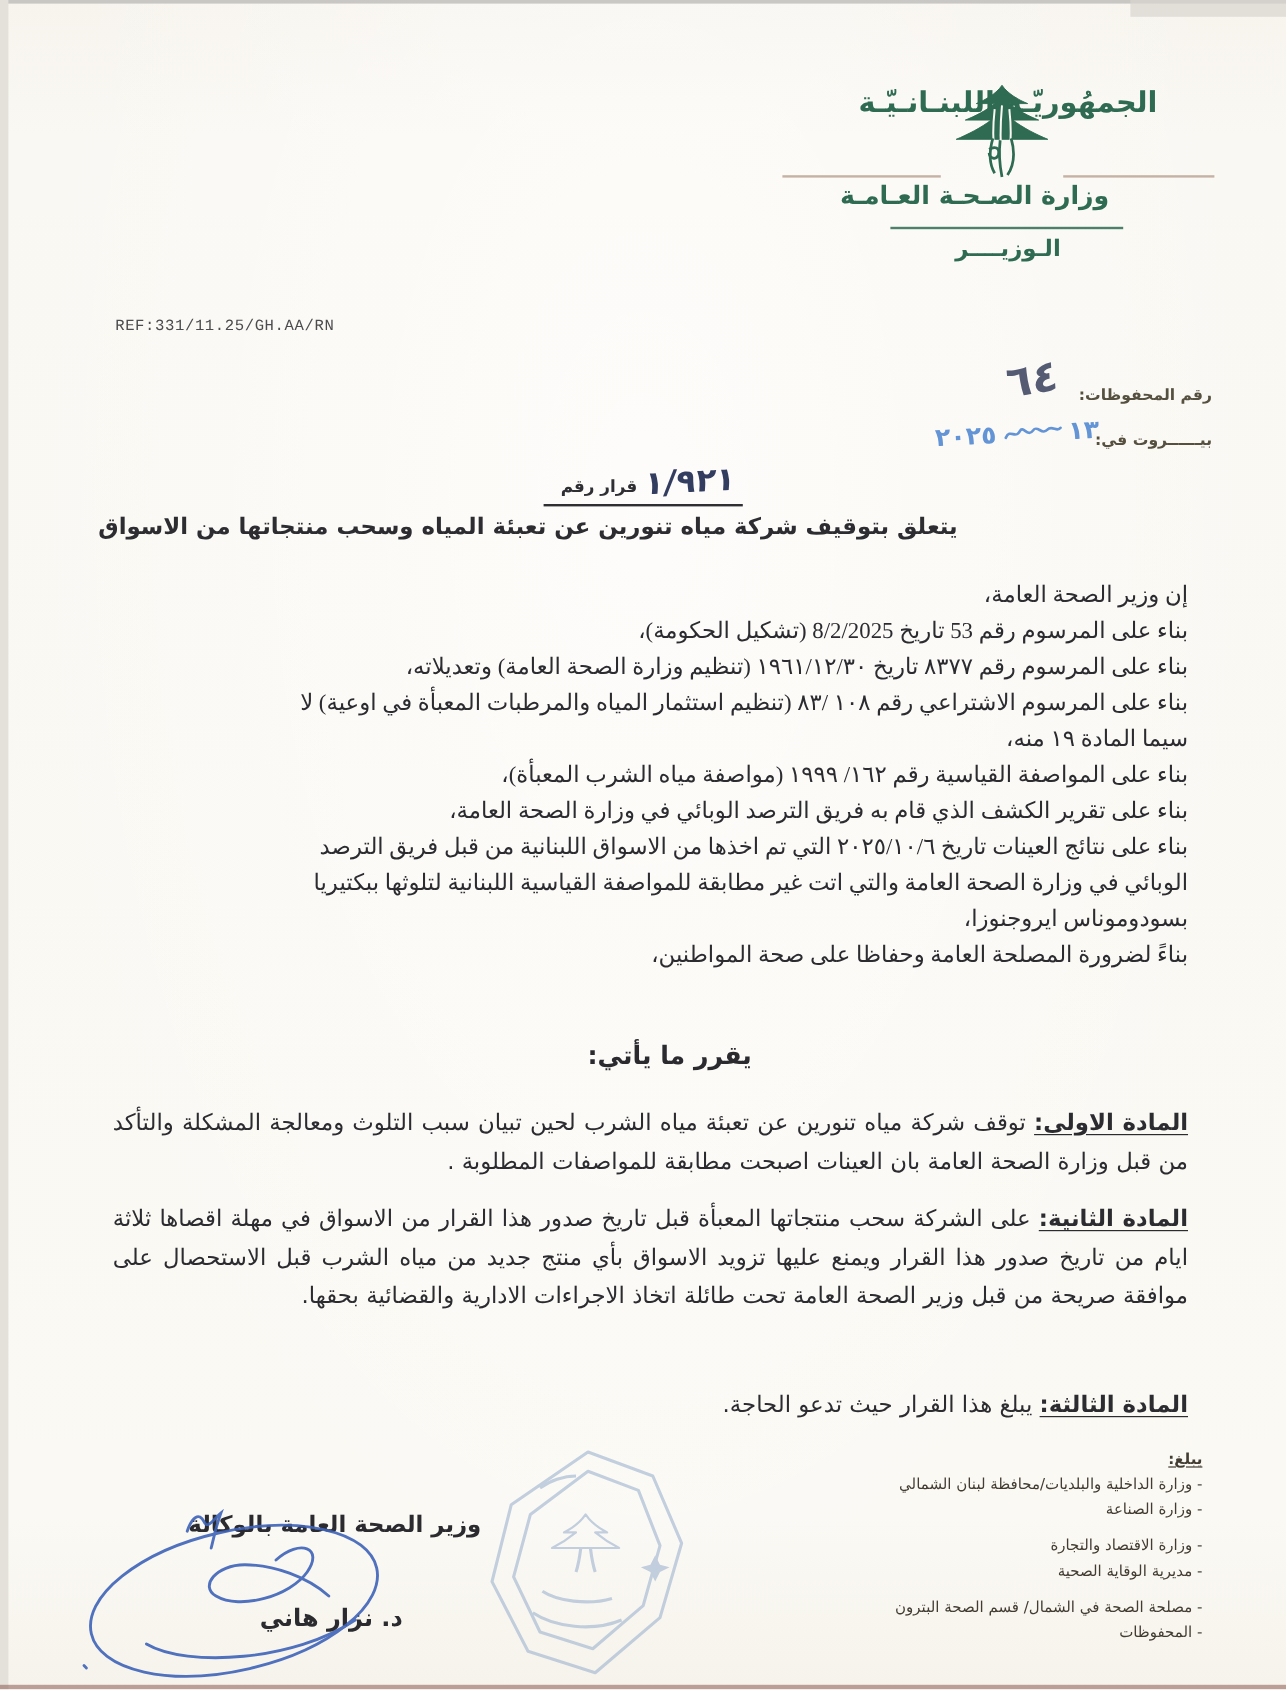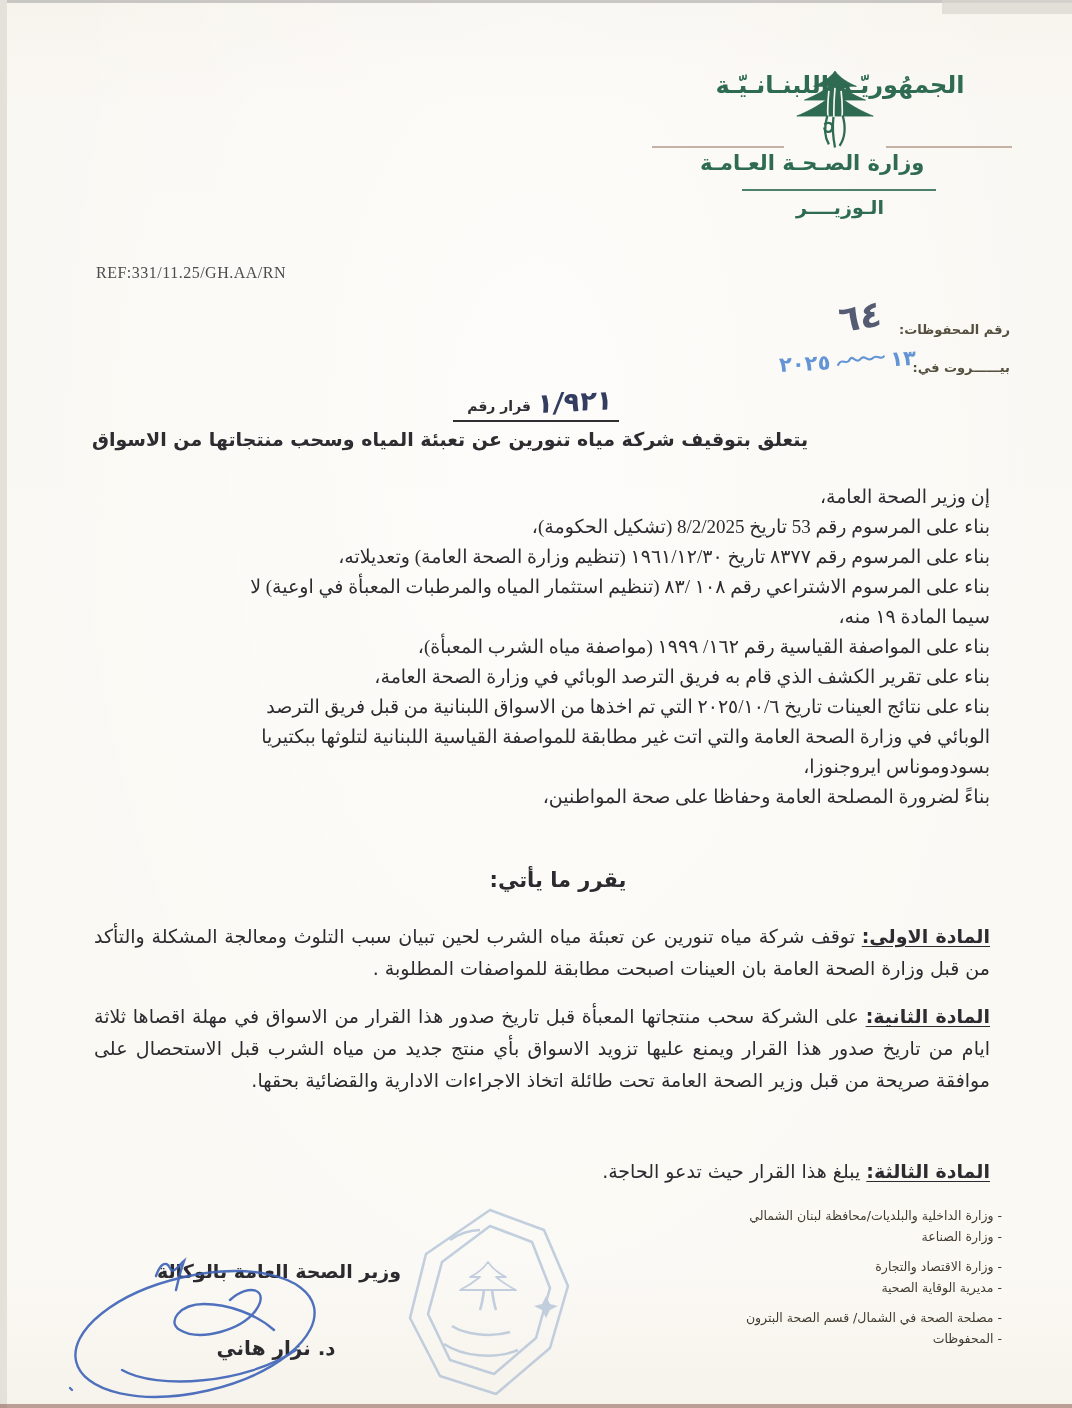--- a/index.html
+++ b/index.html
@@ -35,22 +35,22 @@
   .hdr-ministry-rule { position:absolute; left:742px; top:189px; width:194px; height:2px; background:#2e6b52; opacity:.85; }
   .hdr-minister {
     position:absolute; top:196px; left:740px; width:200px;
     text-align:center; direction:rtl;
     font-size:19px; font-weight:bold; color:#2e6b52; letter-spacing:2px;
   }
 
   
   .ref-line {
     position:absolute; left:96px; top:264px;
-    font-family:Liberation Serif, serif;
-    font-size:16px; color:#4c4c4e; letter-spacing:.5px;
+    font-family:Liberation Mono, monospace;
+    font-size:13px; color:#4c4c4e; letter-spacing:.5px;
   }
   .archive-label, .beirut-label {
     position:absolute; right:62px; direction:rtl; text-align:right;
     font-size:13px; color:#55503f; font-weight:bold;
   }
   .archive-label { top:322px; }
   .beirut-label  { top:360px; }
   .archive-value {
     position:absolute; left:838px; top:296px;
     font-size:36px; color:#38405c; direction:rtl;
@@ -71,21 +71,21 @@
     display:flex; justify-content:center;
   }
   .title-inner {
     direction:rtl; display:flex; align-items:baseline; gap:6px;
     border-bottom:2px solid #2e2e33; padding:0 6px 3px 14px;
   }
   .title-printed { font-size:14px; font-weight:bold; color:#2e2e33;text-align:right; }
   .title-number  { font-size:27px; font-weight:bold; color:#333d60;
                    transform:rotate(-3deg) skewX(-8deg); letter-spacing:2px; }
   .subject-line {
-    position:absolute; left:14px; top:428px; width:872px;
+    position:absolute; left:4px; top:428px; width:872px;
     text-align:center; direction:rtl;
     font-size:19px; font-weight:bold; color:#2c2c31;
   }
 
   
   .preamble {
     position:absolute; right:82px; top:482px; width:896px;
     direction:rtl; text-align:right;
     font-size:19px; line-height:30px; color:#2b2b30;
   }
@@ -205,20 +205,21 @@
 
   <div class="decides">يقرر ما يأتي:</div>
 
   <p class="article" id="article-1"><span class="lbl">المادة الاولى:</span><span> توقف شركة مياه تنورين عن تعبئة مياه الشرب لحين تبيان سبب التلوث ومعالجة المشكلة والتأكد من قبل وزارة الصحة العامة بان العينات اصبحت مطابقة للمواصفات المطلوبة .</span></p>
 
   <p class="article" id="article-2"><span class="lbl">المادة الثانية:</span><span> على الشركة سحب منتجاتها المعبأة قبل تاريخ صدور هذا القرار من الاسواق في مهلة اقصاها ثلاثة ايام من تاريخ صدور هذا القرار ويمنع عليها تزويد الاسواق بأي منتج جديد من مياه الشرب قبل الاستحصال على موافقة صريحة من قبل وزير الصحة العامة تحت طائلة اتخاذ الاجراءات الادارية والقضائية بحقها.</span></p>
 
   <p class="article" id="article-3"><span class="lbl">المادة الثالثة:</span><span> يبلغ هذا القرار حيث تدعو الحاجة.</span></p>
 
   <div class="distribution">
+    <div class="dist-label">يبلغ:</div>
     <div>- وزارة الداخلية والبلديات/محافظة لبنان الشمالي</div>
     <div>- وزارة الصناعة</div>
     <div class="gap-before">- وزارة الاقتصاد والتجارة</div>
     <div>- مديرية الوقاية الصحية</div>
     <div class="gap-before">- مصلحة الصحة في الشمال/ قسم الصحة البترون</div>
     <div>- المحفوظات</div>
   </div>
 
   <div class="sig-title">وزير الصحة العامة بالوكالة</div>
   <div class="sig-name">د. نزار هاني</div>

